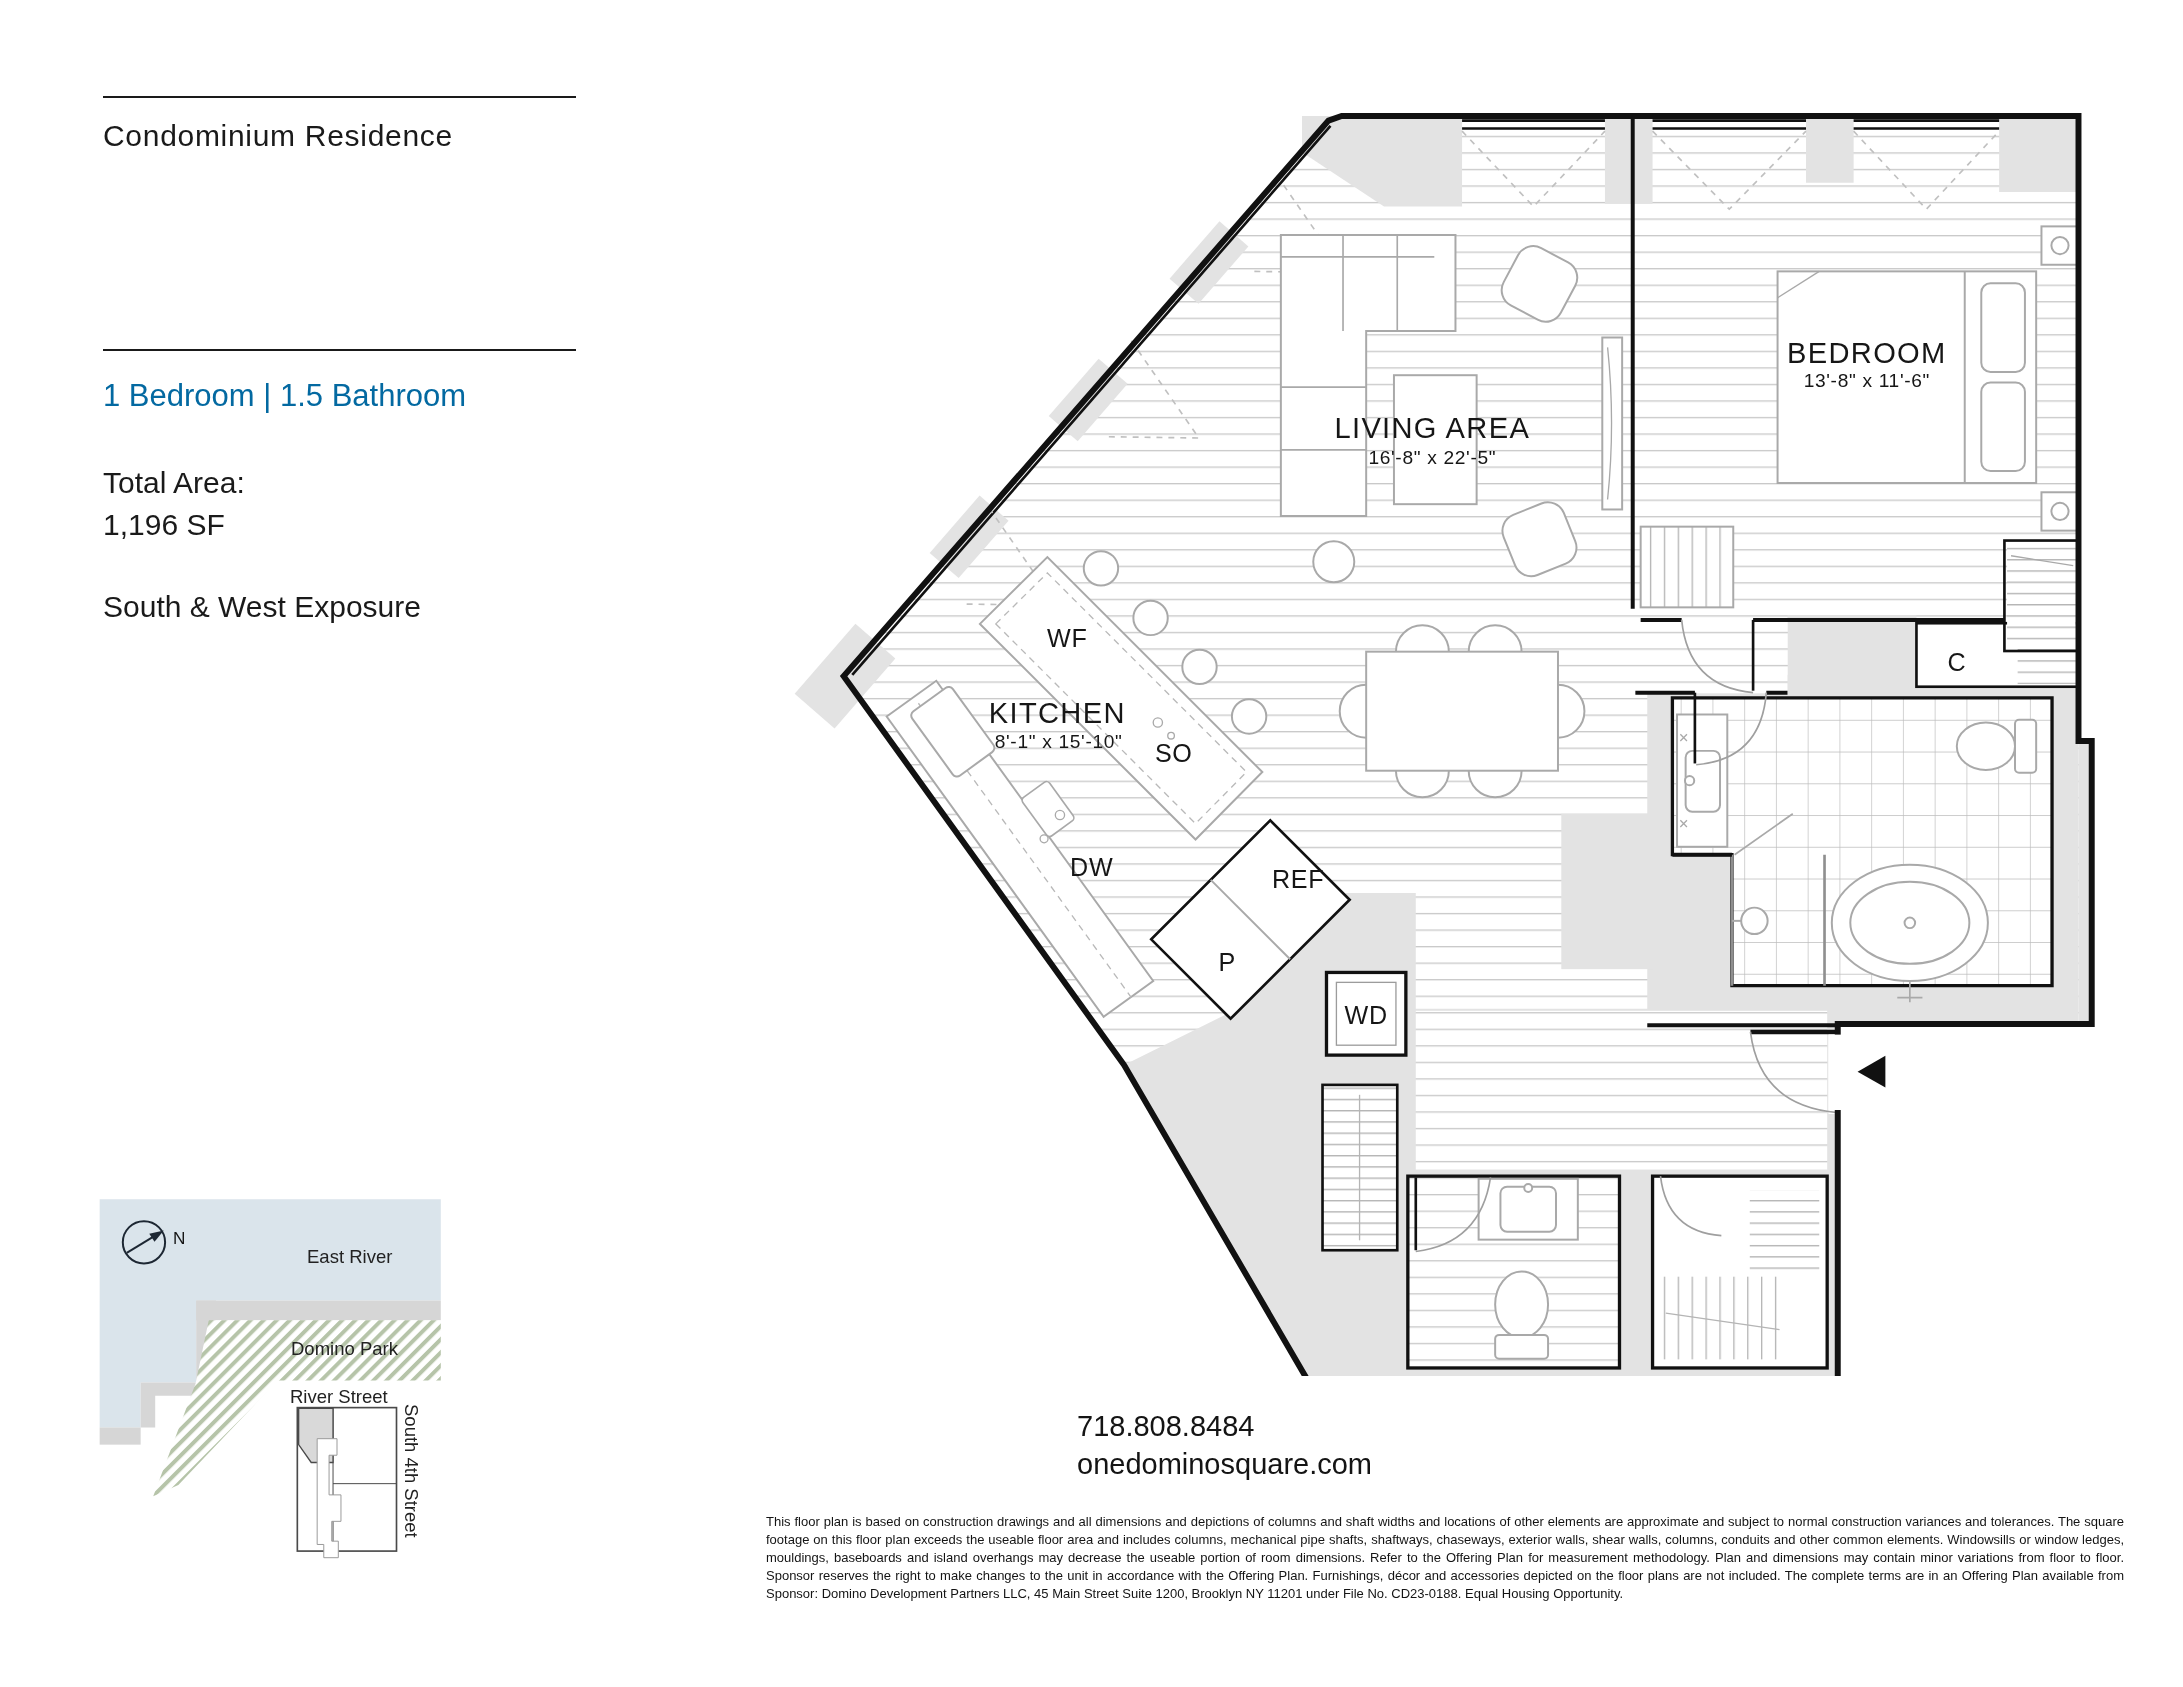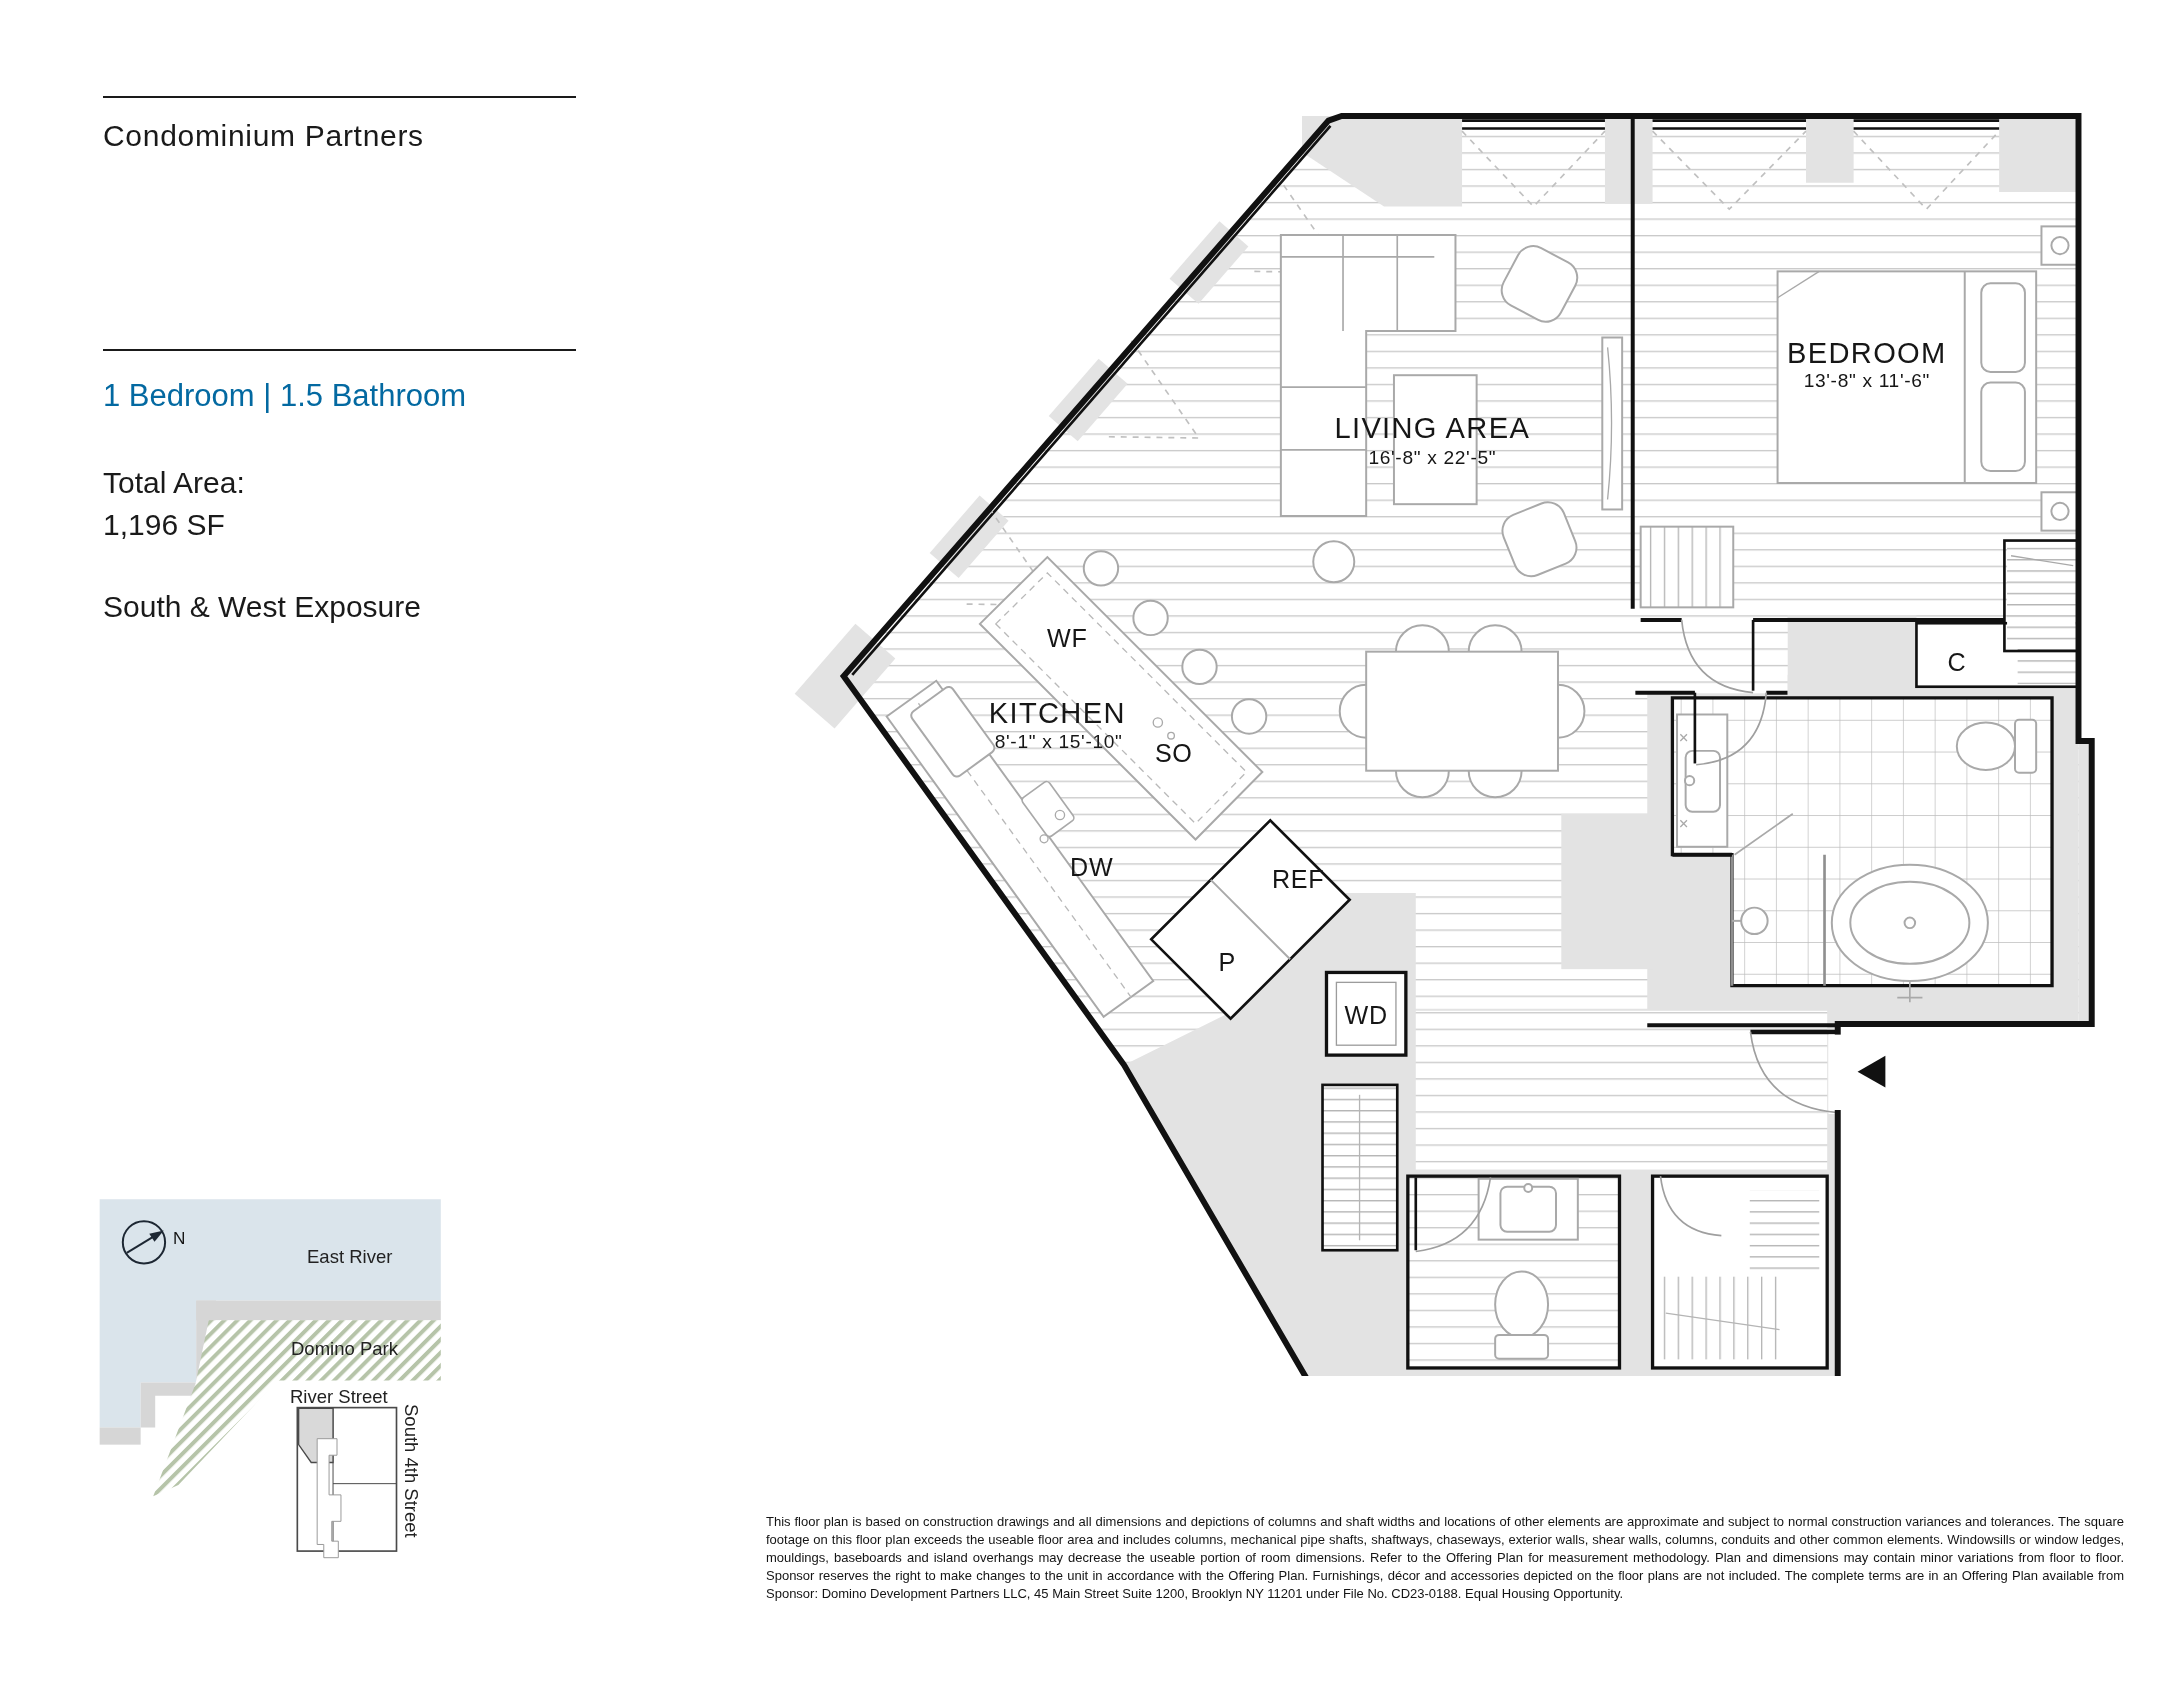--- a/index.html
+++ b/index.html
@@ -20,21 +20,21 @@
   .rm-dims{font-size:29px;letter-spacing:1px;}
   .sm-label{font-size:38px;letter-spacing:1px;}
   #logo-text{font-size:88px;letter-spacing:5px;font-weight:500;}
 </style>
 </head>
 <body>
 
 <div id="page">
 
   <div class="rule" style="left:103px;top:96px;width:473px;"></div>
-  <div class="abs" id="eyebrow" style="left:103px;top:119px;">Condominium Partners</div>
+  <div class="abs" id="eyebrow" style="left:103px;top:119px;">Condominium Residence</div>
   <div class="rule" style="left:103px;top:349px;width:473px;"></div>
   <div class="abs" id="specs" style="left:103px;top:378px;">1 Bedroom | 1.5 Bathroom</div>
   <div class="abs info" style="left:103px;top:462px;">Total Area:</div>
   <div class="abs info" style="left:103px;top:504px;">1,196 SF</div>
   <div class="abs info" style="left:103px;top:586px;">South &amp; West Exposure</div>
 
   <svg class="abs" style="left:761px;top:53px;" width="1422" height="1323" viewBox="0 0 2150 2000">
     <defs>
       <pattern id="pfloor" width="12" height="25" patternUnits="userSpaceOnUse">
         <rect width="12" height="25" fill="#ffffff"></rect>
@@ -290,17 +290,21 @@
         <polygon points="98,55 76,60 84,72" fill="#1d2733"></polygon>
       </g>
       <text x="112" y="76" font-size="26" fill="#1d2733">N</text>
     </svg>
     <div class="map-label" style="left:208px;top:52px;">East River</div>
     <div class="map-label" style="left:192px;top:144px;">Domino Park</div>
     <div class="map-label" style="left:191px;top:192px;">River Street</div>
     <div class="map-label" id="map-s4-label" style="left:323px;top:210px;">South 4th Street</div>
   </div>
 
+  <div class="abs" id="footer-contact" style="left:1077px;top:1407px;">
+    <div>718.808.8484</div>
+    <div>onedominosquare.com</div>
+  </div>
   <div class="abs" id="disclaimer" style="left:766px;top:1513px;width:1358px;">This floor plan is based on construction drawings and all dimensions and depictions of columns and shaft widths and locations of other elements are approximate and subject to normal construction variances and tolerances. The square footage on this floor plan exceeds the useable floor area and includes columns, mechanical pipe shafts, shaftways, chaseways, exterior walls, shear walls, columns, conduits and other common elements. Windowsills or window ledges, mouldings, baseboards and island overhangs may decrease the useable portion of room dimensions. Refer to the Offering Plan for measurement methodology. Plan and dimensions may contain minor variations from floor to floor. Sponsor reserves the right to make changes to the unit in accordance with the Offering Plan. Furnishings, décor and accessories depicted on the floor plans are not included. The complete terms are in an Offering Plan available from Sponsor: Domino Development Partners LLC, 45 Main Street Suite 1200, Brooklyn NY 11201 under File No. CD23-0188. Equal Housing Opportunity.</div>
 
 
 </div>
 
 
 </body></html>

